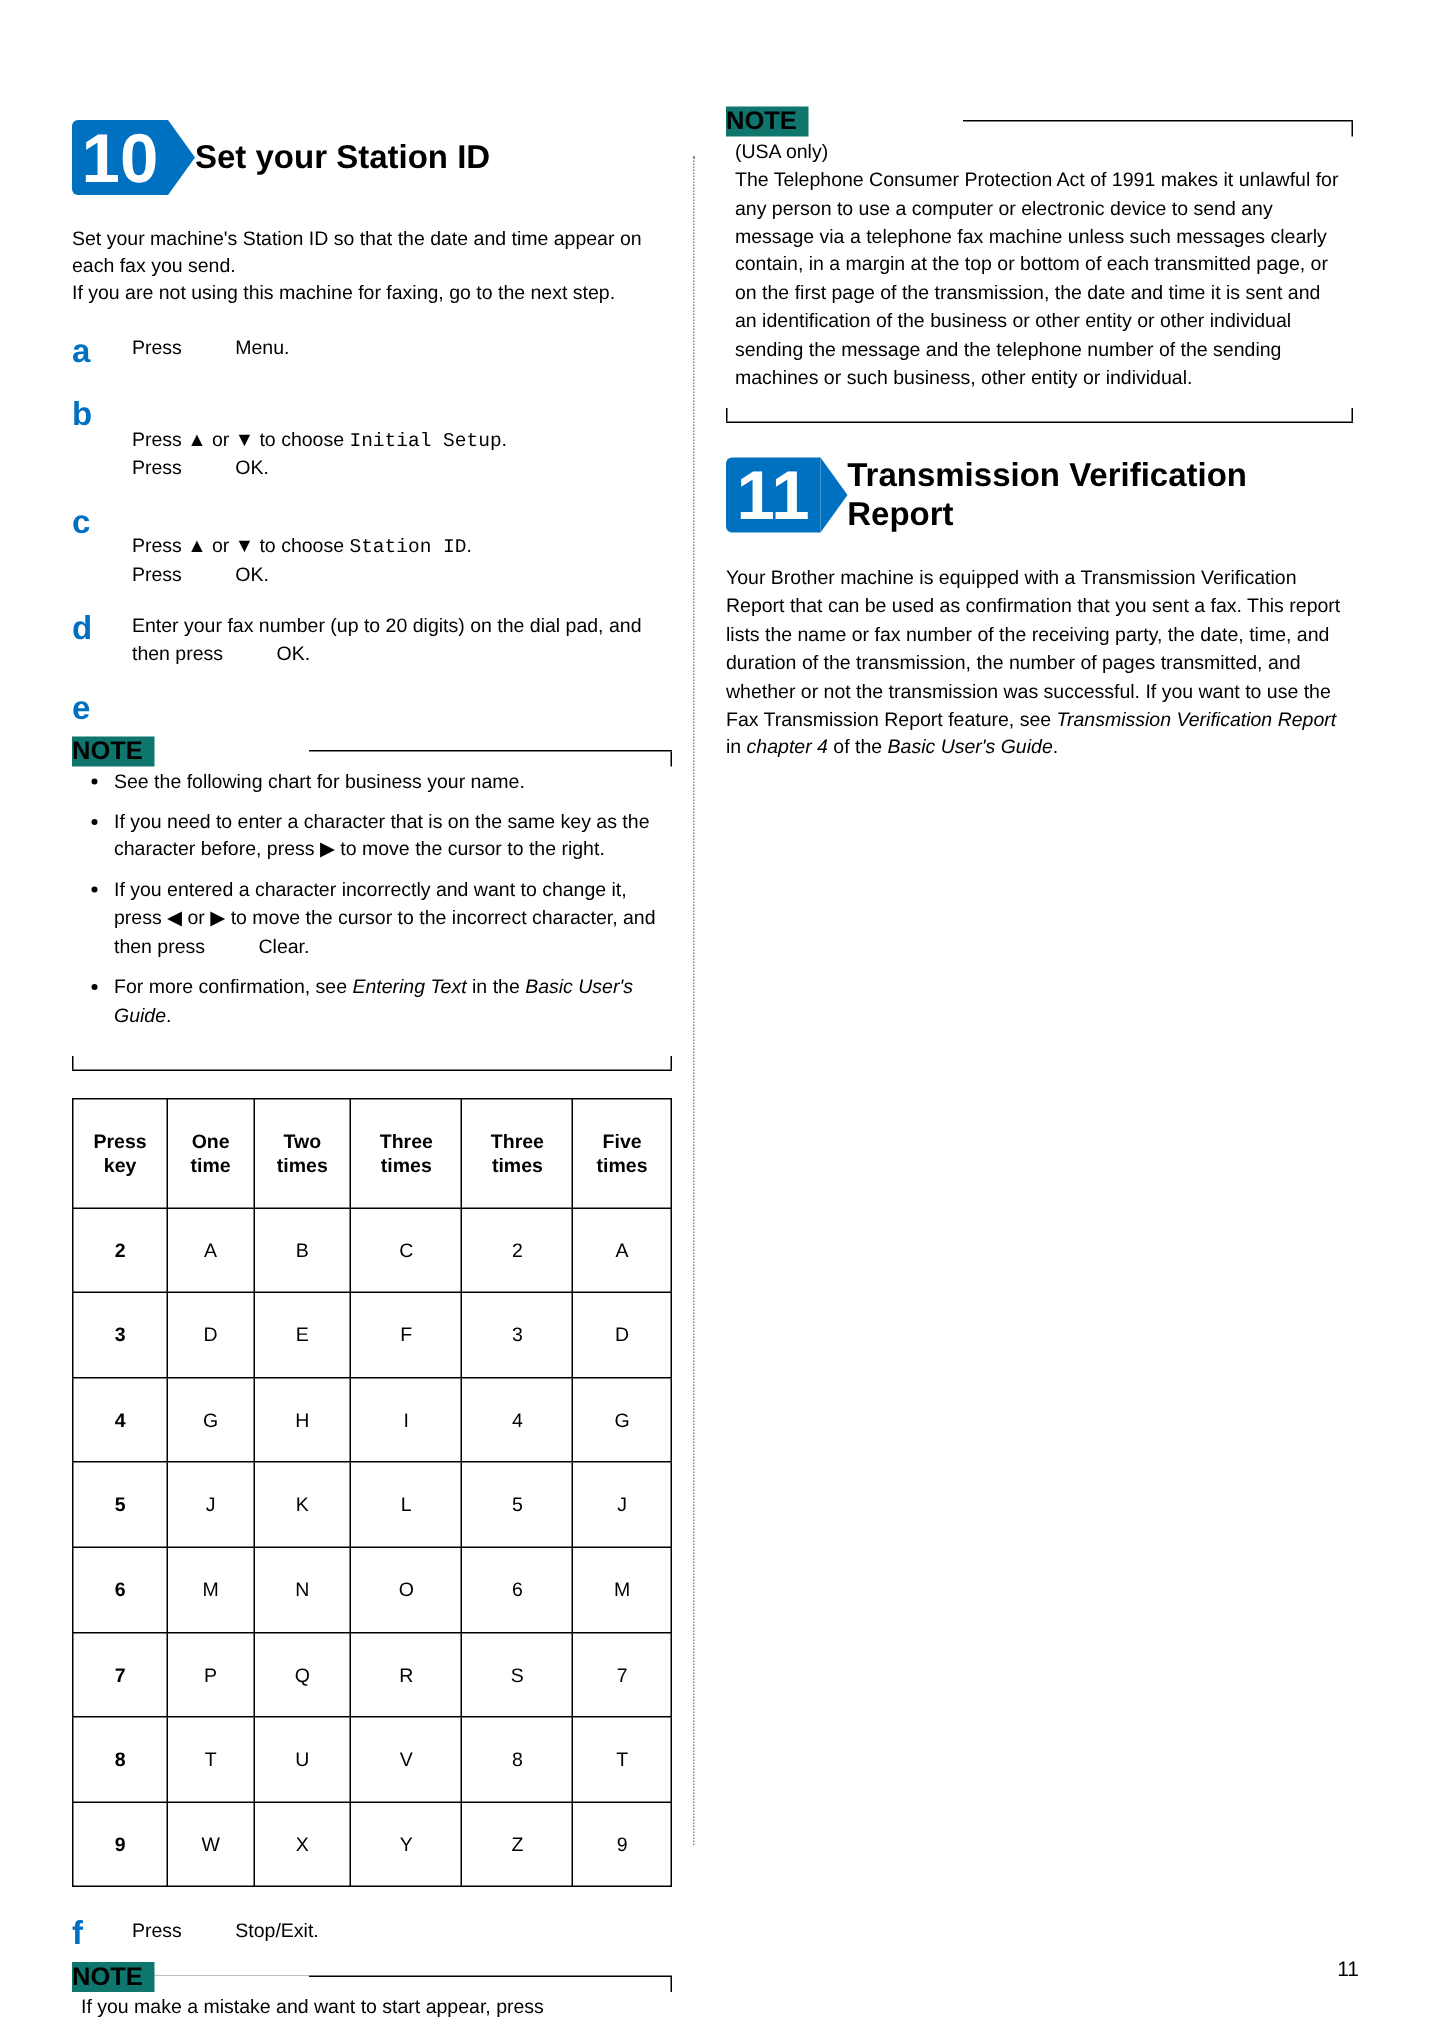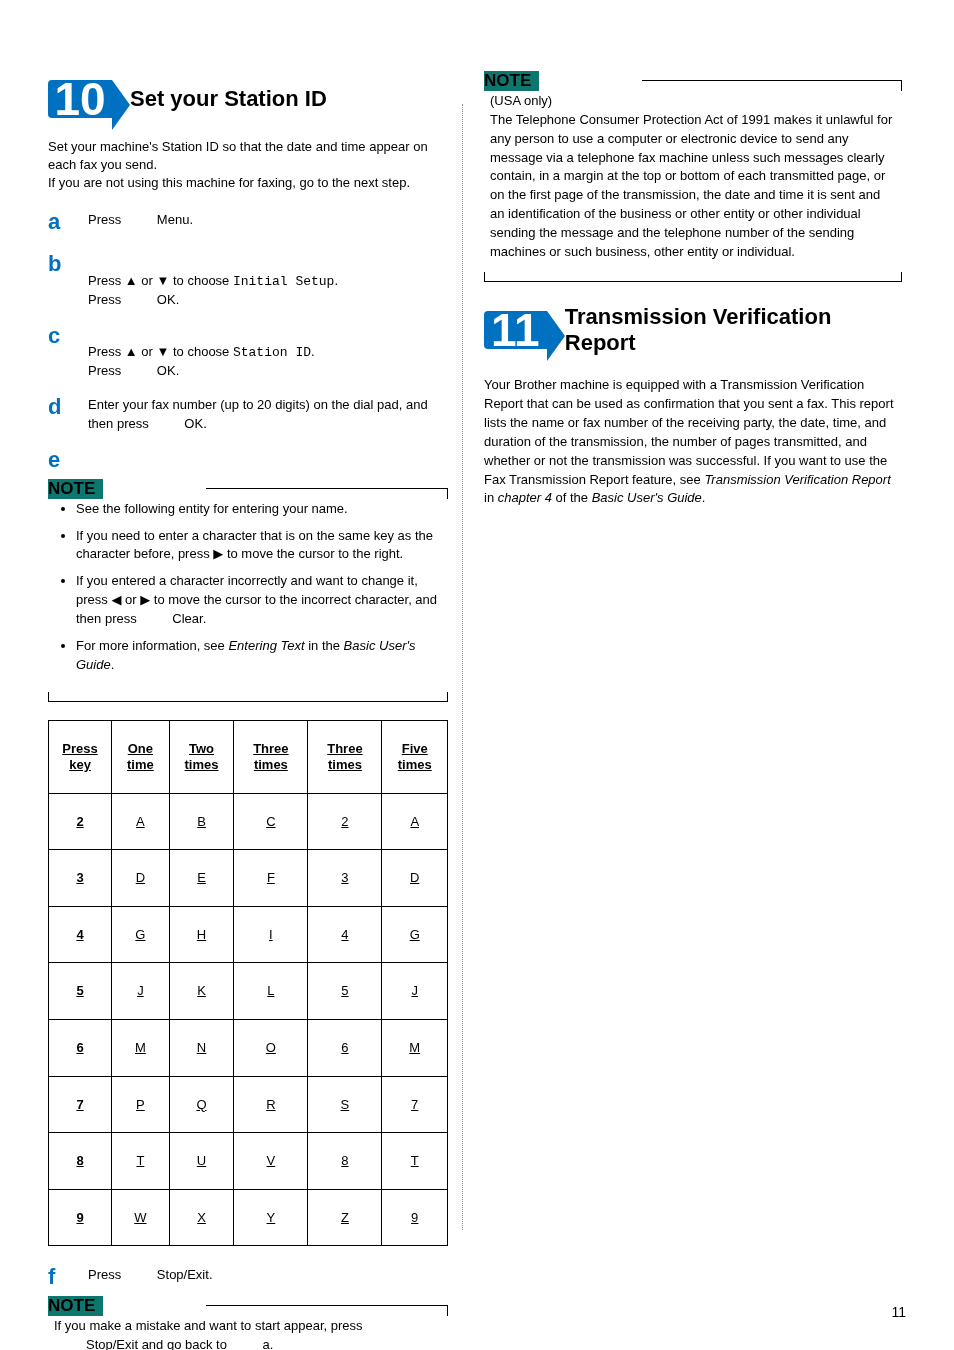--- a/index.html
+++ b/index.html
@@ -18,21 +18,21 @@
   .col-left { flex: 0 0 400px; }
   .col-right { flex: 0 0 418px; }
 
   .step-header { display: flex; align-items: center; gap: 18px; margin-bottom: 20px; }
   .step-number-box {
     background: #0070c0;
     color: #fff;
     font-weight: bold;
     font-size: 46px;
     width: 64px;
-    height: 38px;
+    height: 50px;
     display: inline-flex;
     align-items: center;
     justify-content: center;
     position: relative;
     border-radius: 4px 0 0 4px;
     font-family: Arial, sans-serif;
   }
   .step-number-box::after {
     content: "";
     position: absolute;
@@ -98,21 +98,20 @@
     border-collapse: collapse;
     width: 100%;
     margin-bottom: 16px;
     font-size: 13px;
   }
   table.char-table th, table.char-table td {
     border: 1px solid #000;
     text-align: center;
     padding: 20px 2px;
     line-height: 1.2;
-    text-decoration: underline;
   }
   table.char-table th { font-weight: bold; }
   table.char-table td.key { font-weight: bold; }
 
   .mono { font-family: "Courier New", monospace; }
   .bold { font-weight: normal; padding-left: 32px; }
   .italic { font-style: italic; }
 
   .page-number {
     position: absolute;
@@ -189,27 +188,27 @@
     </div>
 
     <div class="note-wrapper">
       <div class="note-rule-top">
           <div class="gap-cover"></div>
           <div class="right-tick"></div>
         </div>
       <div class="note-label">NOTE</div>
       <div class="note-inner">
         <ul class="bullets">
-          <li>See the following entity for entering your name.</li>
+          <li>See the following chart for business your name.</li>
           <li>If you need to enter a character that is on the same key as the character before, press ▶ to move the cursor to the right.</li>
           <li>
             <span>If you entered a character incorrectly and want to change it, press ◀ or ▶ to move the cursor to the incorrect character, and then press </span><span class="bold">Clear</span><span>.</span>
           </li>
           <li>
-            <span>For more information, see </span><span class="italic">Entering Text</span><span> in the </span><span class="italic">Basic User's Guide</span><span>.</span>
+            <span>For more confirmation, see </span><span class="italic">Entering Text</span><span> in the </span><span class="italic">Basic User's Guide</span><span>.</span>
           </li>
         </ul>
       </div>
       <div class="note-rule-bottom"></div>
     </div>
 
     <table class="char-table">
       <thead>
         <tr>
           <th>Press key</th>

